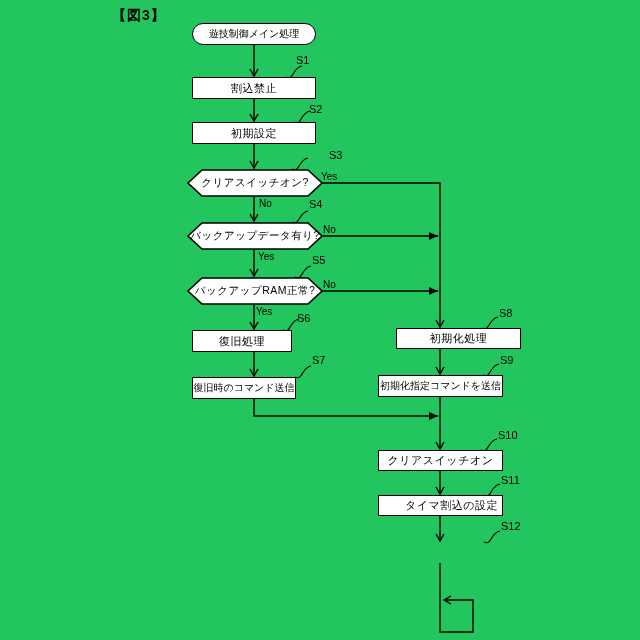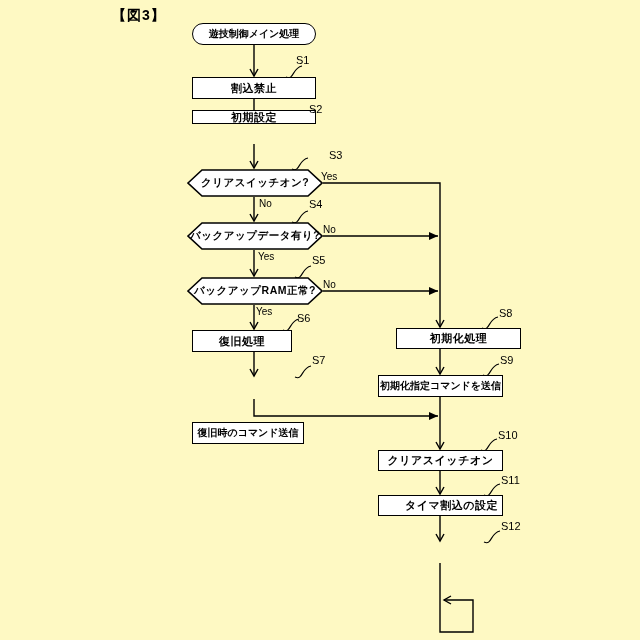--- a/index.html
+++ b/index.html
@@ -1,21 +1,21 @@
 <!DOCTYPE html>
 <html><head>
 <meta charset="utf-8">
 <style>
   html,body{margin:0;padding:0;background:#ffffff;}
   body{width:640px;height:640px;font-family:"Liberation Sans",sans-serif;}
-  .canvas{position:relative;width:640px;height:640px;background:#fef9c3;overflow:hidden;}
+  .canvas{position:relative;width:640px;height:640px;background:#22c55e;overflow:hidden;}
   svg.connectors{position:absolute;left:0;top:0;width:640px;height:640px;}
   .figlabel{position:absolute;left:112px;top:7px;font-size:14px;font-weight:bold;color:#000;letter-spacing:1px;}
   .node{position:absolute;box-sizing:border-box;display:flex;align-items:center;justify-content:center;
-        background:#ffffff;border:1.6px solid #000;font-size:11px;font-weight:700;color:#000;
+        background:#ffffff;border:1.6px solid #000;font-size:11px;font-weight:400;color:#000;
         white-space:nowrap;letter-spacing:.5px;}
   .terminal{border-radius:12px;}
   .hex{border:none;background:transparent;}
   .hex svg{position:absolute;left:0;top:0;width:100%;height:100%;}
   .hex span{position:relative;font-size:10.5px;}
   .sm{font-size:10px;letter-spacing:0;}
   .steplabel{position:absolute;font-size:11px;font-weight:400;color:#000;}
   .branchlabel{position:absolute;font-size:10px;font-weight:400;color:#000;text-align:right;}
 </style>
 </head>
@@ -71,21 +71,21 @@
   <div class="figlabel">【図3】</div>
 
   <div class="node terminal" style="left:192px;top:23px;width:124px;height:22px;">
     <span class="sm">遊技制御メイン処理</span>
   </div>
 
   <div class="node" style="left:192px;top:77px;width:124px;height:22px;">
     <span>割込禁止</span>
   </div>
 
-  <div class="node" style="left:192px;top:110px;width:124px;height:14px;">
+  <div class="node" style="left:192px;top:122px;width:124px;height:22px;">
     <span>初期設定</span>
   </div>
 
   <div class="node hex" style="left:187px;top:222px;width:136px;height:28px;">
     <svg viewBox="0 0 136 28">
       <polygon points="1,14 15,1 121,1 135,14 121,27 15,27" fill="#fff" stroke="#000" stroke-width="1.6"></polygon>
     </svg>
     <span>バックアップデータ有り?</span>
   </div>
 
@@ -100,21 +100,21 @@
     <svg viewBox="0 0 136 28">
       <polygon points="1,14 15,1 121,1 135,14 121,27 15,27" fill="#fff" stroke="#000" stroke-width="1.6"></polygon>
     </svg>
     <span>バックアップRAM正常?</span>
   </div>
 
   <div class="node" style="left:192px;top:330px;width:100px;height:22px;">
     <span>復旧処理</span>
   </div>
 
-  <div class="node" style="left:192px;top:377px;width:112px;height:22px;margin-top:45px;">
+  <div class="node" style="left:192px;top:377px;width:104px;height:22px;">
     <span class="sm">復旧時のコマンド送信</span>
   </div>
 
   <div class="node" style="left:396px;top:328px;width:125px;height:21px;">
     <span>初期化処理</span>
   </div>
 
   <div class="node" style="left:378px;top:375px;width:125px;height:22px;">
     <span class="sm">初期化指定コマンドを送信</span>
   </div>

